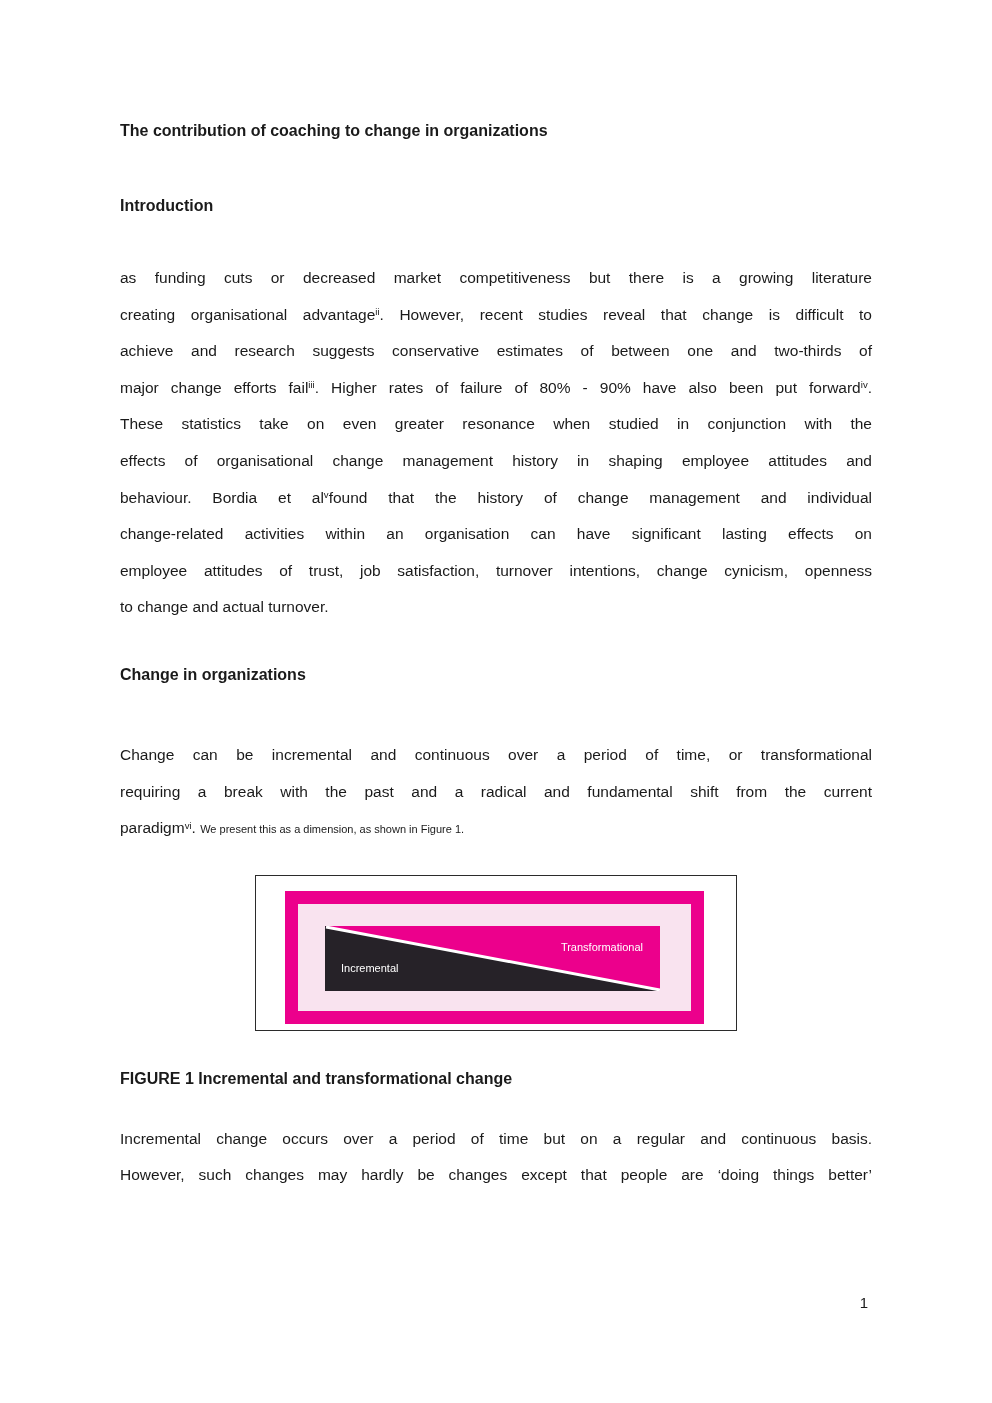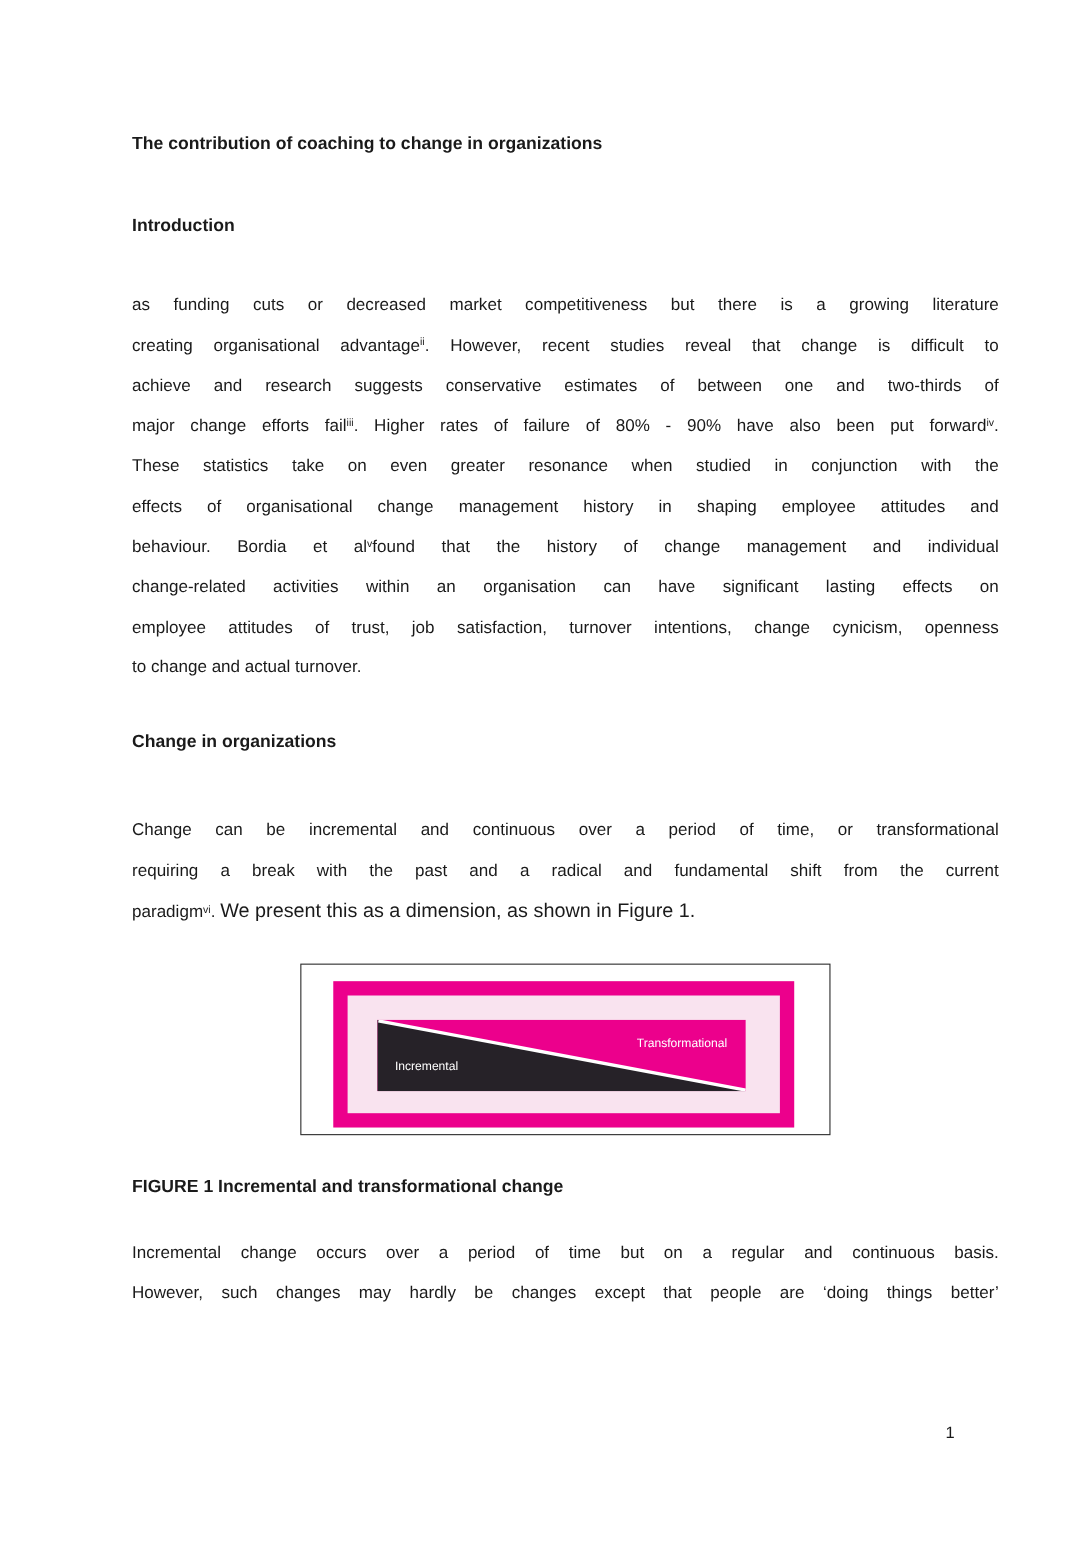--- a/index.html
+++ b/index.html
@@ -8,21 +8,21 @@
     background: #ffffff;
     font-family: "Liberation Sans", sans-serif;
     color: #1a1a1a;
   }
   .page {
     position: relative;
     width: 992px;
     height: 1403px;
     background: #ffffff;
     box-sizing: border-box;
-    padding: 121px 84px 0 120px;
+    padding: 121px 120px 0 120px;
     overflow: hidden;
   }
   .doc-title, .doc-heading, .fig-caption {
     font-size: 16px;
     font-weight: bold;
     line-height: 20px;
   }
   .doc-title { margin: 0 0 55px 0; }
   .heading-intro { margin: 0 0 44px 0; }
   .heading-change { margin: 39px 0 52px 0; }
@@ -38,21 +38,21 @@
     text-align: center;
     text-align-last: left;
   }
   .line sup {
     font-size: 62%;
     line-height: 0;
     vertical-align: baseline;
     position: relative;
     top: -0.45em;
   }
-  .line .small { font-size: 18px; }
+  .line .small { font-size: 11px; }
 
   
   .figure-box {
     width: 482px;
     height: 156px;
     margin: 27px auto 0 auto;
     border: 1px solid #2b2b2b;
     background: #ffffff;
     position: relative;
     box-sizing: border-box;

